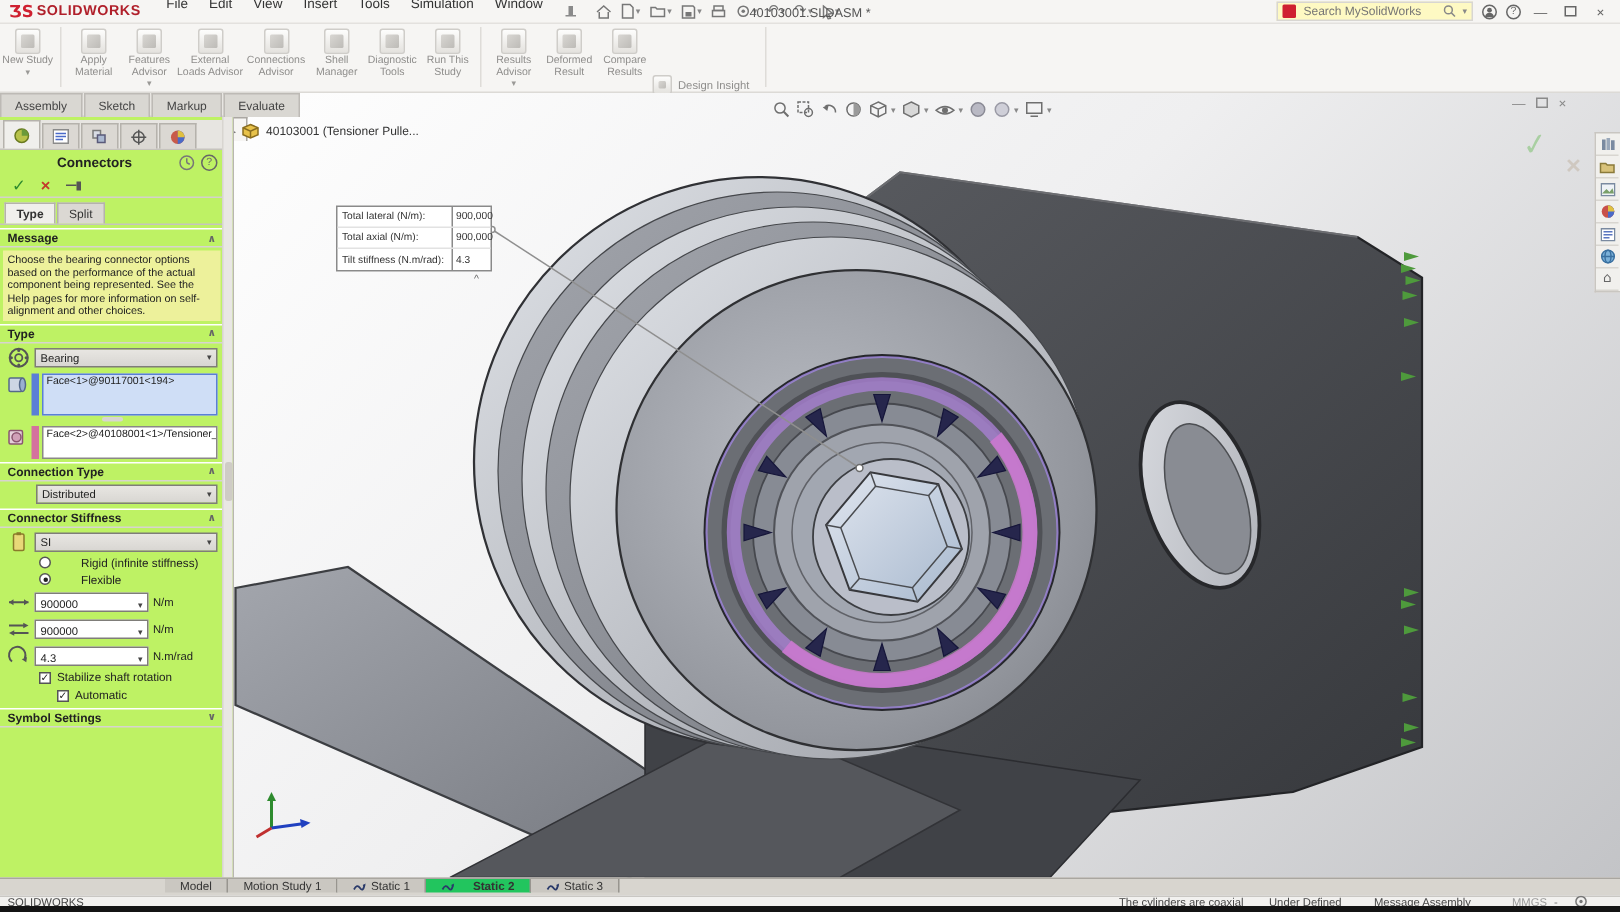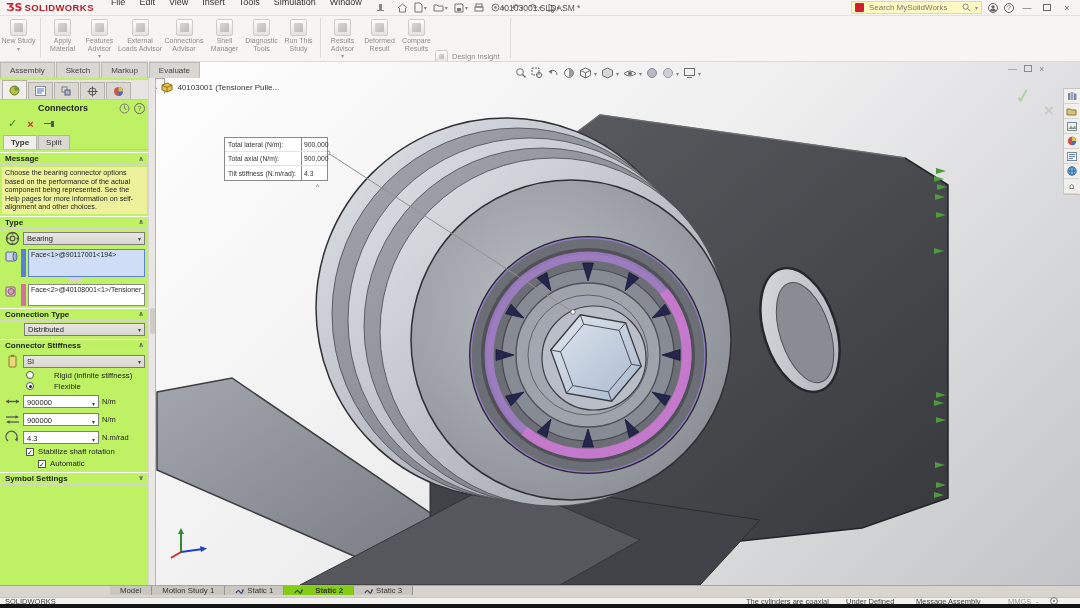--- a/index.html
+++ b/index.html
@@ -121,21 +121,21 @@
   .chk-row{display:flex;align-items:center;gap:4px;padding:1.5px 4px 1.5px 26px;font-size:7.8px;color:#222;}
   .chk-row.indent{padding-left:38px;}
   .checkbox{width:8px;height:8px;border:1px solid #555;background:#fff;position:relative;flex:none;font-size:7px;line-height:7px;text-align:center;color:#222;}
   .unit{font-size:7.5px;color:#222;width:34px;flex:none;}
   .val-combo{width:76px;flex:none;}
 
   
   #study-tabs{left:0;top:585px;width:1080px;height:12px;background:#d8d5cf;border-top:1px solid #a9a6a0;display:flex;align-items:flex-start;}
   #tab-stripes{width:110px;background:repeating-linear-gradient(45deg,#c8c5bf 0 2px,#aeaba5 2px 4px);border-right:1px solid #98958f;}
   .stab{display:flex;align-items:center;gap:3px;padding:0 10px;font-size:7.8px;color:#333;background:#cac7c1;border-right:1px solid #98958f;}
-  .stab.active{background:#84cc16;font-weight:bold;gap:12px;}
+  .stab.active{background:#22c55e;font-weight:bold;gap:12px;}
   .stab svg{display:block;}
   #statusbar{left:0;top:597px;width:1080px;height:7px;background:#f2f1ef;border-top:1px solid #c9c7c3;font-size:7.5px;color:#444;}
   #statusbar .sb{position:absolute;top:-1px;line-height:9px;}
   #letterbox{left:0;top:604px;width:1080px;height:4px;background:#141414;}
 </style>
 </head>
 <body>
 
 <div id="stage">
 

